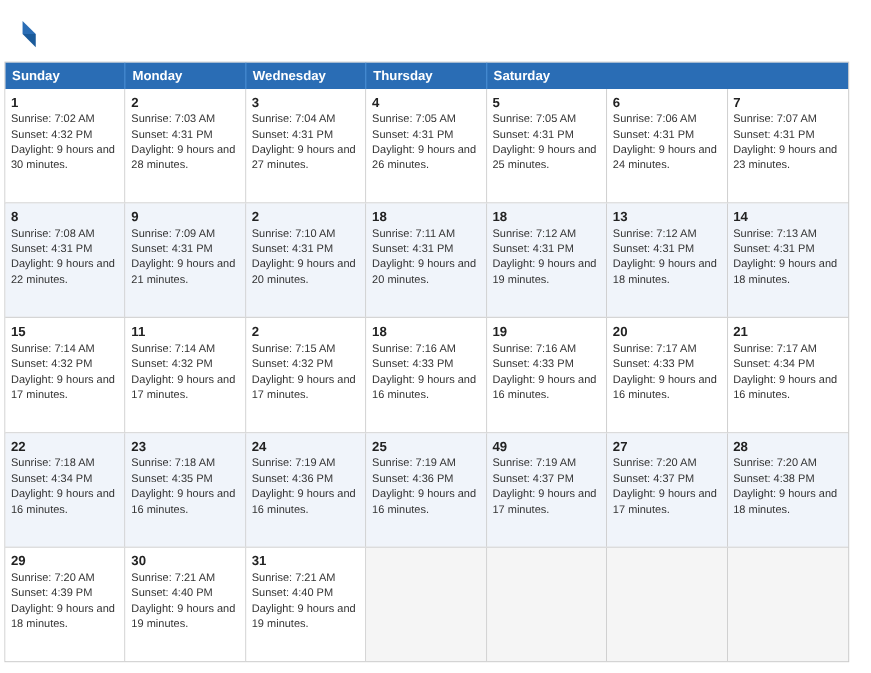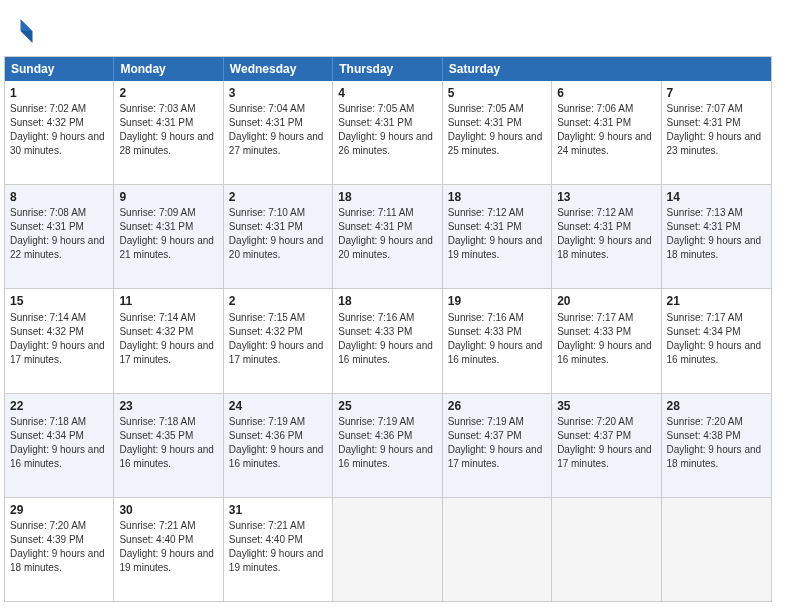--- a/index.html
+++ b/index.html
@@ -165,22 +165,22 @@
           <div class="cal-cell"><span class="day-num">18</span><span class="day-info">Sunrise: 7:16 AM<br>Sunset: 4:33 PM<br>Daylight: 9 hours and 16 minutes.</span></div>
           <div class="cal-cell"><span class="day-num">19</span><span class="day-info">Sunrise: 7:16 AM<br>Sunset: 4:33 PM<br>Daylight: 9 hours and 16 minutes.</span></div>
           <div class="cal-cell"><span class="day-num">20</span><span class="day-info">Sunrise: 7:17 AM<br>Sunset: 4:33 PM<br>Daylight: 9 hours and 16 minutes.</span></div>
           <div class="cal-cell"><span class="day-num">21</span><span class="day-info">Sunrise: 7:17 AM<br>Sunset: 4:34 PM<br>Daylight: 9 hours and 16 minutes.</span></div>
         </div>
         <div class="cal-row">
           <div class="cal-cell"><span class="day-num">22</span><span class="day-info">Sunrise: 7:18 AM<br>Sunset: 4:34 PM<br>Daylight: 9 hours and 16 minutes.</span></div>
           <div class="cal-cell"><span class="day-num">23</span><span class="day-info">Sunrise: 7:18 AM<br>Sunset: 4:35 PM<br>Daylight: 9 hours and 16 minutes.</span></div>
           <div class="cal-cell"><span class="day-num">24</span><span class="day-info">Sunrise: 7:19 AM<br>Sunset: 4:36 PM<br>Daylight: 9 hours and 16 minutes.</span></div>
           <div class="cal-cell"><span class="day-num">25</span><span class="day-info">Sunrise: 7:19 AM<br>Sunset: 4:36 PM<br>Daylight: 9 hours and 16 minutes.</span></div>
-          <div class="cal-cell"><span class="day-num">26</span><span class="day-info">Sunrise: 7:19 AM<br>Sunset: 4:37 PM<br>Daylight: 9 hours and 17 minutes.</span></div>
-          <div class="cal-cell"><span class="day-num">35</span><span class="day-info">Sunrise: 7:20 AM<br>Sunset: 4:37 PM<br>Daylight: 9 hours and 17 minutes.</span></div>
+          <div class="cal-cell"><span class="day-num">49</span><span class="day-info">Sunrise: 7:19 AM<br>Sunset: 4:37 PM<br>Daylight: 9 hours and 17 minutes.</span></div>
+          <div class="cal-cell"><span class="day-num">27</span><span class="day-info">Sunrise: 7:20 AM<br>Sunset: 4:37 PM<br>Daylight: 9 hours and 17 minutes.</span></div>
           <div class="cal-cell"><span class="day-num">28</span><span class="day-info">Sunrise: 7:20 AM<br>Sunset: 4:38 PM<br>Daylight: 9 hours and 18 minutes.</span></div>
         </div>
         <div class="cal-row">
           <div class="cal-cell"><span class="day-num">29</span><span class="day-info">Sunrise: 7:20 AM<br>Sunset: 4:39 PM<br>Daylight: 9 hours and 18 minutes.</span></div>
           <div class="cal-cell"><span class="day-num">30</span><span class="day-info">Sunrise: 7:21 AM<br>Sunset: 4:40 PM<br>Daylight: 9 hours and 19 minutes.</span></div>
           <div class="cal-cell"><span class="day-num">31</span><span class="day-info">Sunrise: 7:21 AM<br>Sunset: 4:40 PM<br>Daylight: 9 hours and 19 minutes.</span></div>
           <div class="cal-cell empty"></div>
           <div class="cal-cell empty"></div>
           <div class="cal-cell empty"></div>
           <div class="cal-cell empty"></div>

